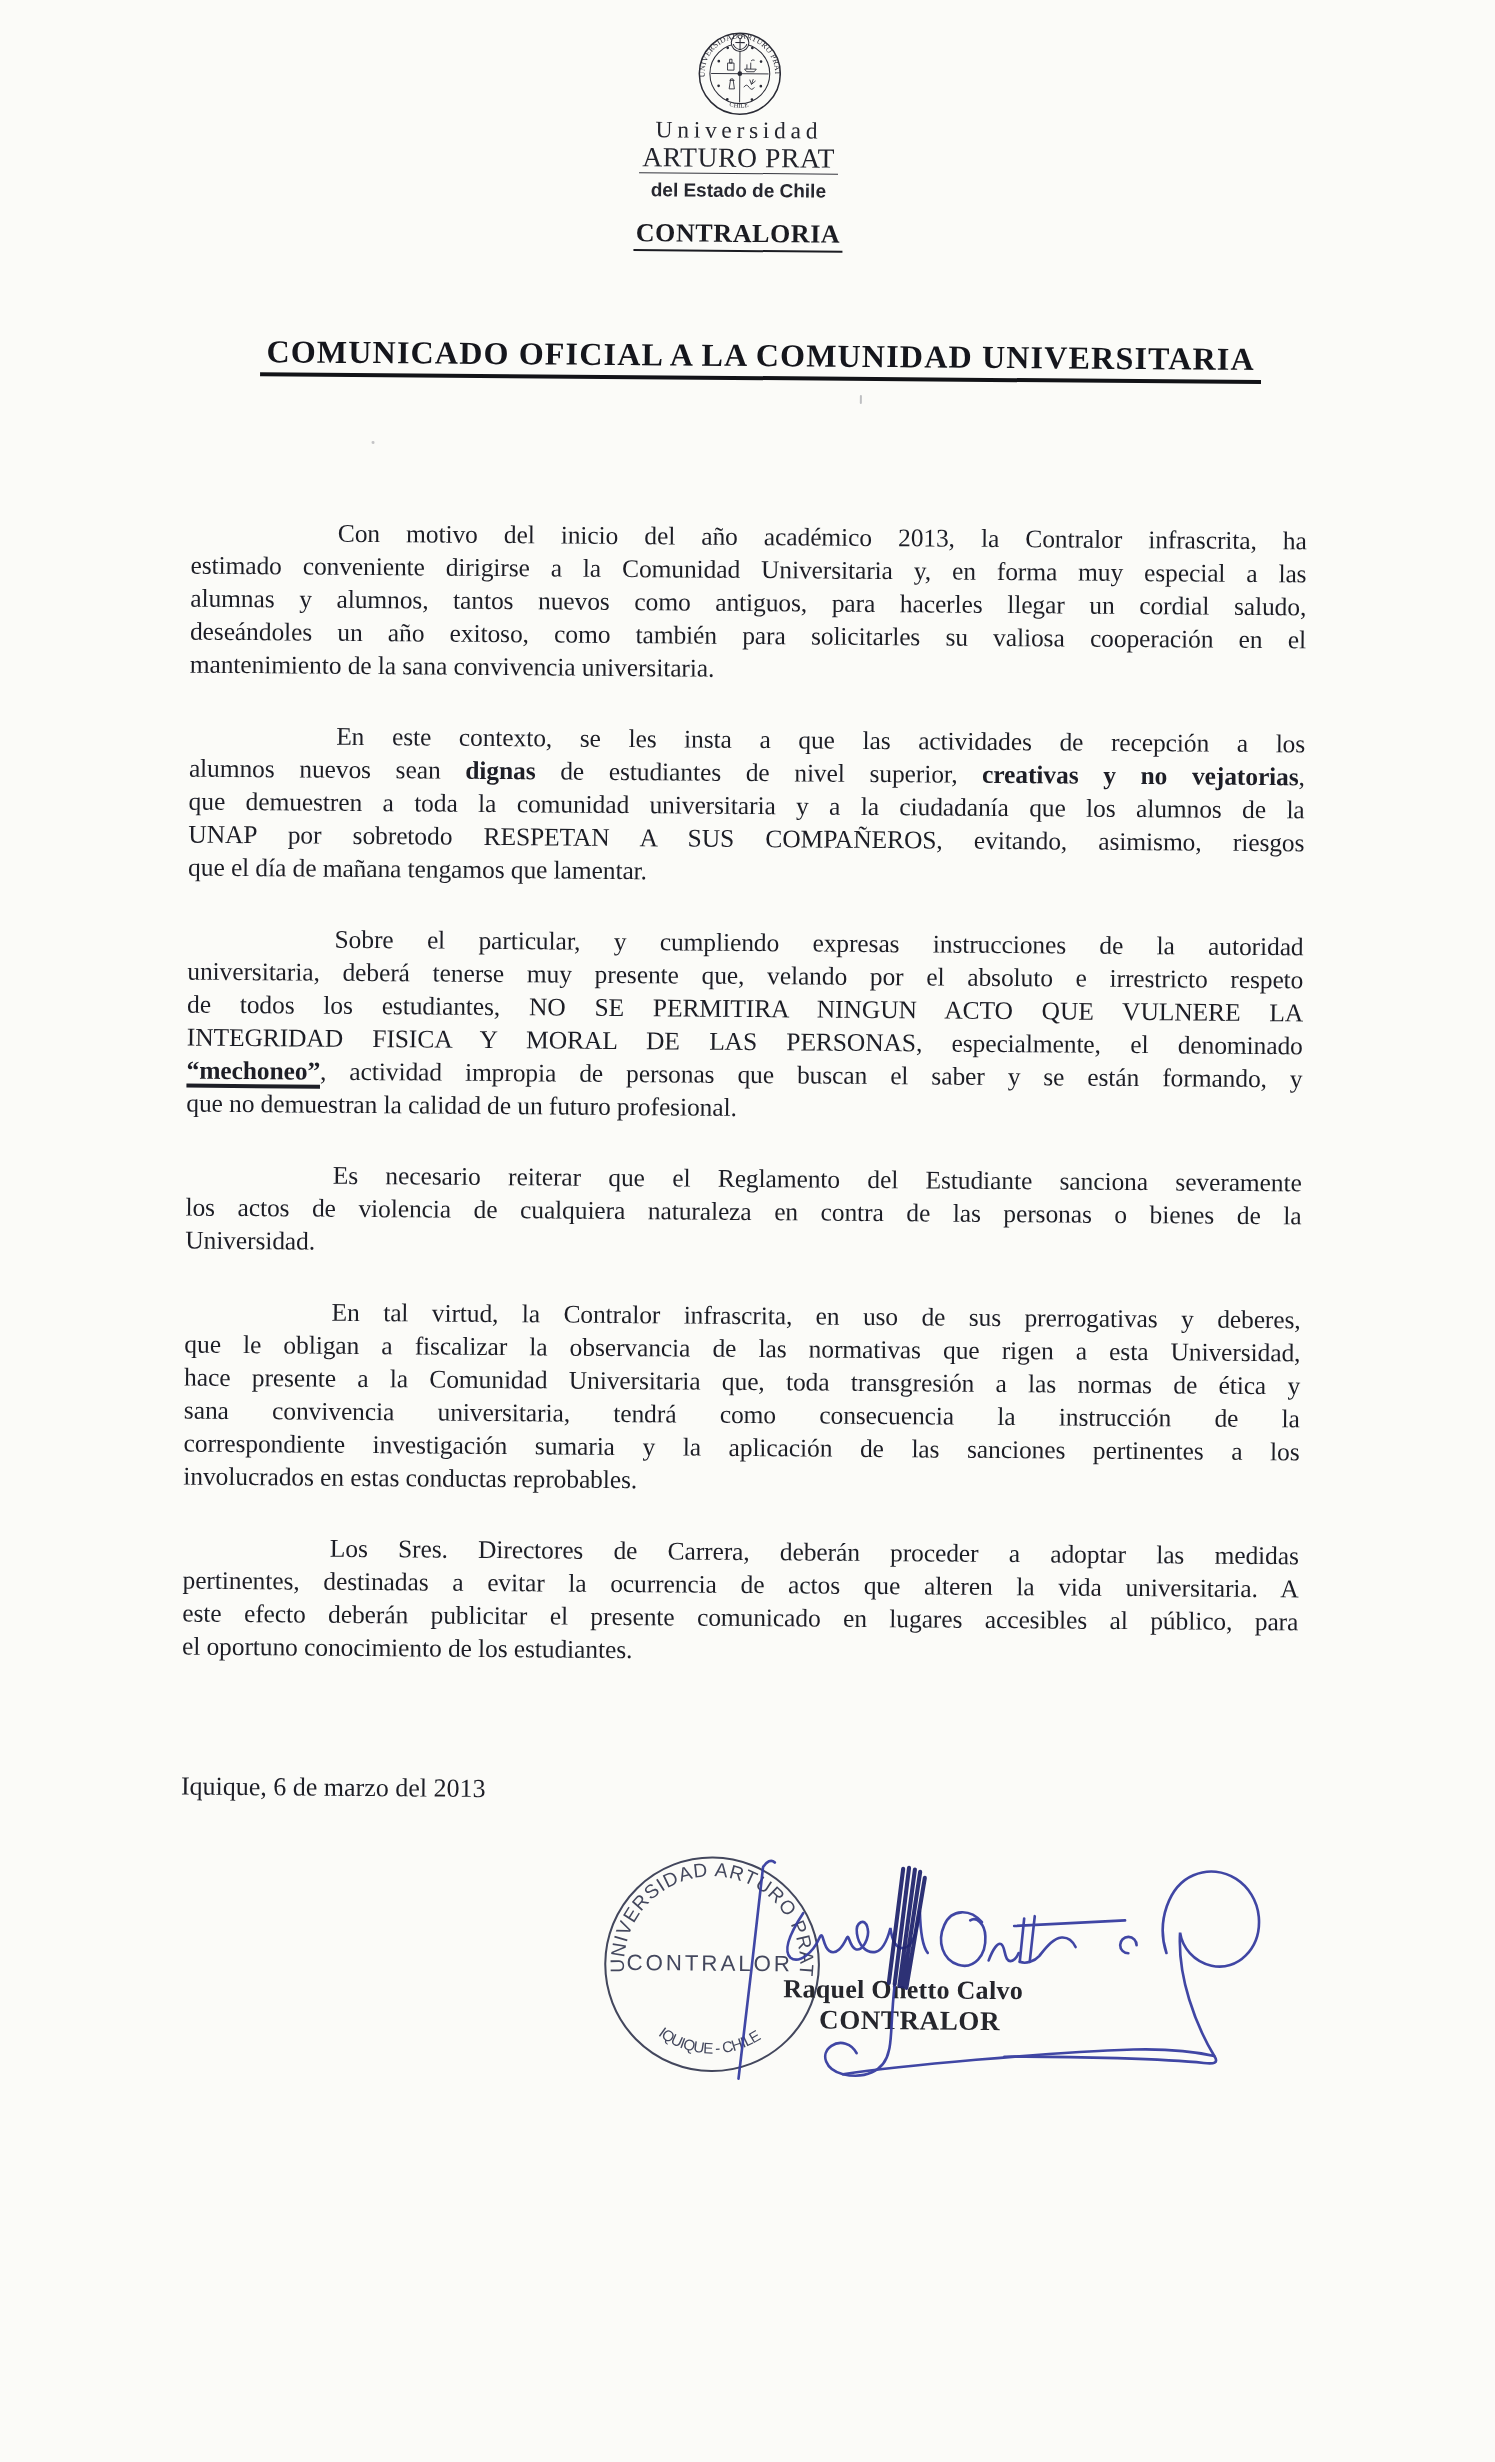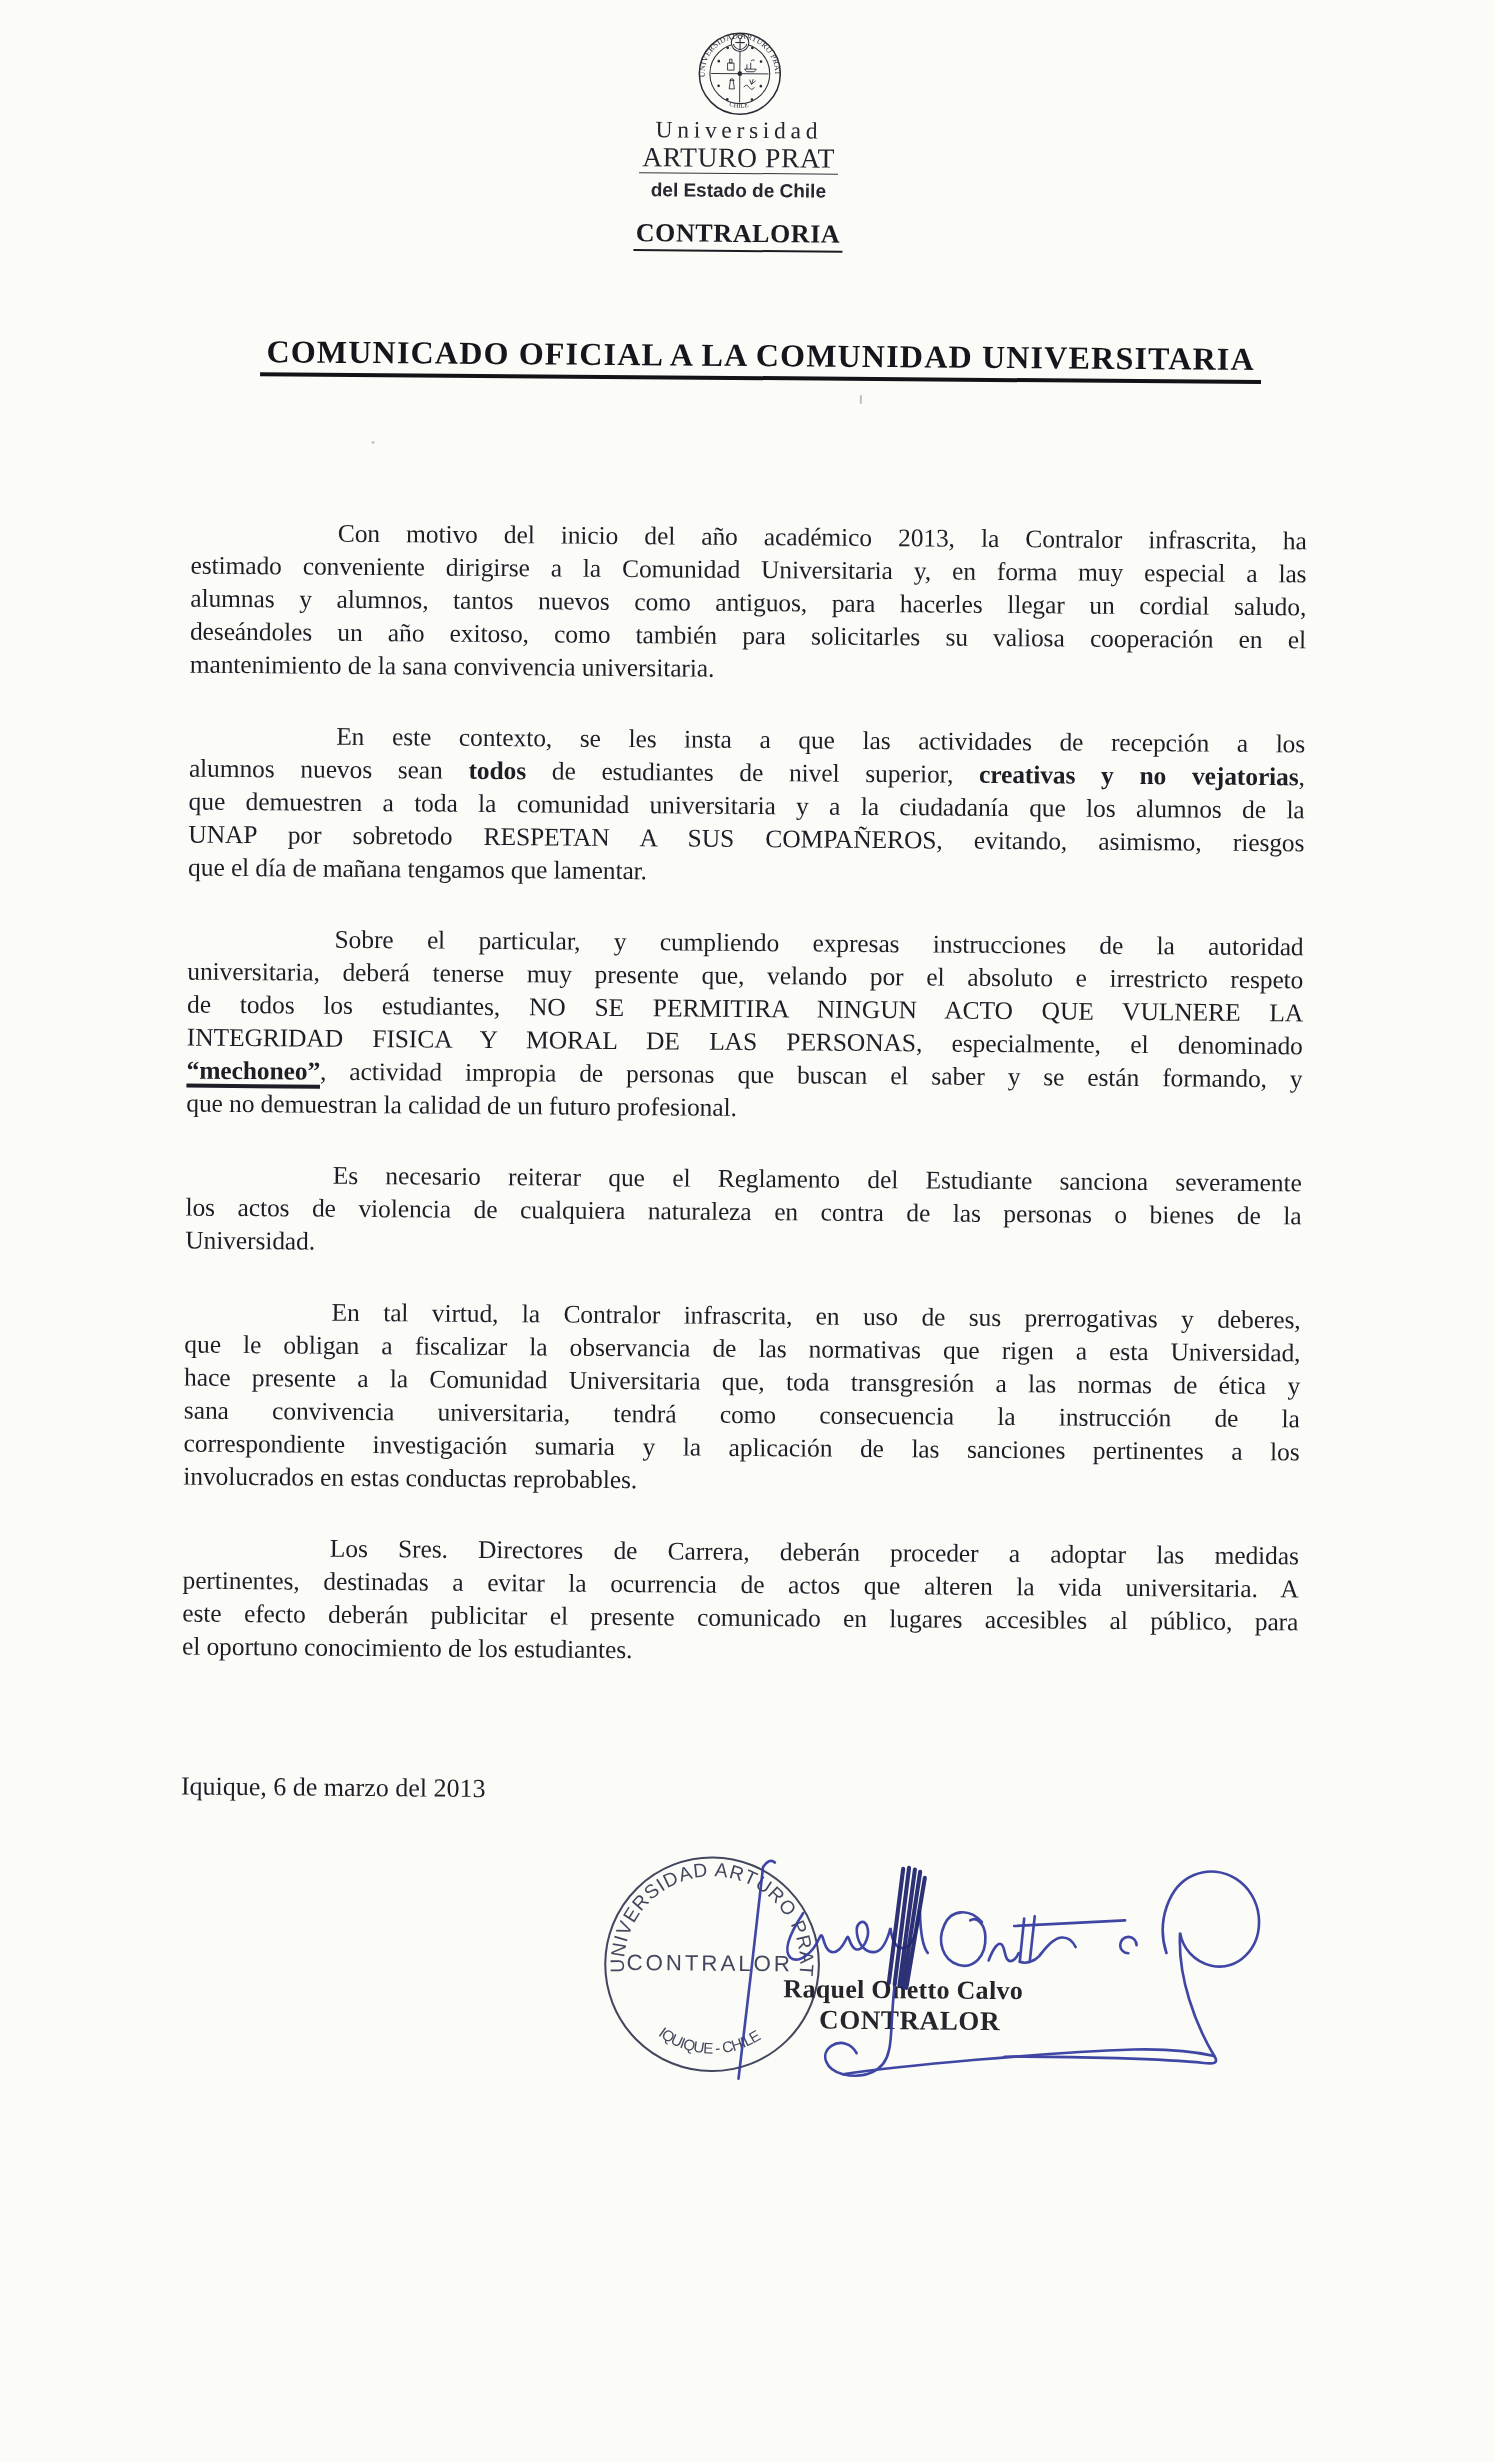--- a/index.html
+++ b/index.html
@@ -114,21 +114,21 @@
     <div>
         <div class="para">
           <div class="line first"><span>Con motivo del inicio del año académico 2013, la Contralor infrascrita, ha</span></div>
           <div class="line"><span>estimado conveniente dirigirse a la Comunidad Universitaria y, en forma muy especial a las</span></div>
           <div class="line"><span>alumnas y alumnos, tantos nuevos como antiguos, para hacerles llegar un cordial saludo,</span></div>
           <div class="line"><span>deseándoles un año exitoso, como también para solicitarles su valiosa cooperación en el</span></div>
           <div class="line last"><span>mantenimiento de la sana convivencia universitaria.</span></div>
         </div>
         <div class="para">
           <div class="line first"><span>En este contexto, se les insta a que las actividades de recepción a los</span></div>
-          <div class="line"><span>alumnos nuevos sean </span><span class="b">todos</span><span> de estudiantes de nivel superior, </span><span class="b">creativas y no vejatorias</span><span>,</span></div>
+          <div class="line"><span>alumnos nuevos sean </span><span class="b">dignas</span><span> de estudiantes de nivel superior, </span><span class="b">creativas y no vejatorias</span><span>,</span></div>
           <div class="line"><span>que demuestren a toda la comunidad universitaria y a la ciudadanía que los alumnos de la</span></div>
           <div class="line"><span>UNAP por sobretodo RESPETAN A SUS COMPAÑEROS, evitando, asimismo, riesgos</span></div>
           <div class="line last"><span>que el día de mañana tengamos que lamentar.</span></div>
         </div>
         <div class="para">
           <div class="line first"><span>Sobre el particular, y cumpliendo expresas instrucciones de la autoridad</span></div>
           <div class="line"><span>universitaria, deberá tenerse muy presente que, velando por el absoluto e irrestricto respeto</span></div>
           <div class="line"><span>de todos los estudiantes, NO SE PERMITIRA NINGUN ACTO QUE VULNERE LA</span></div>
           <div class="line"><span>INTEGRIDAD FISICA Y MORAL DE LAS PERSONAS, especialmente, el denominado</span></div>
           <div class="line"><span class="bu">“mechoneo”</span><span>, actividad impropia de personas que buscan el saber y se están formando, y</span></div>

